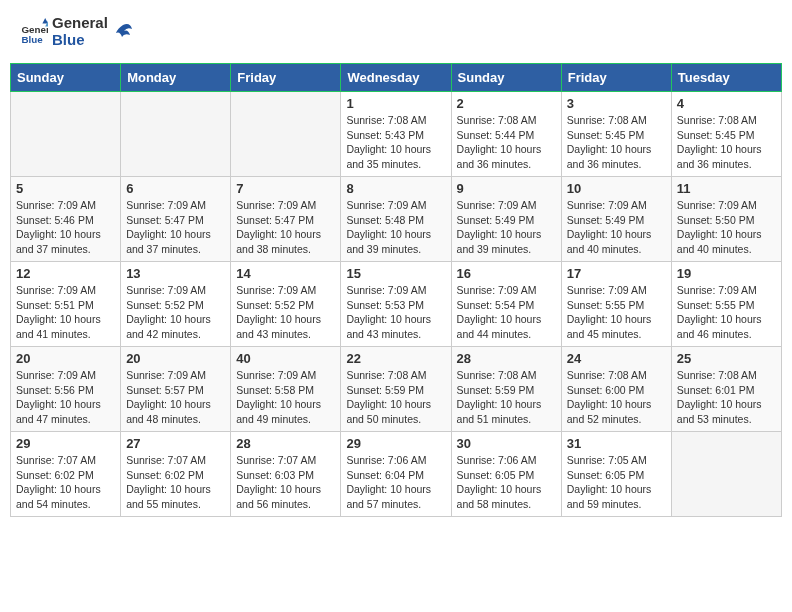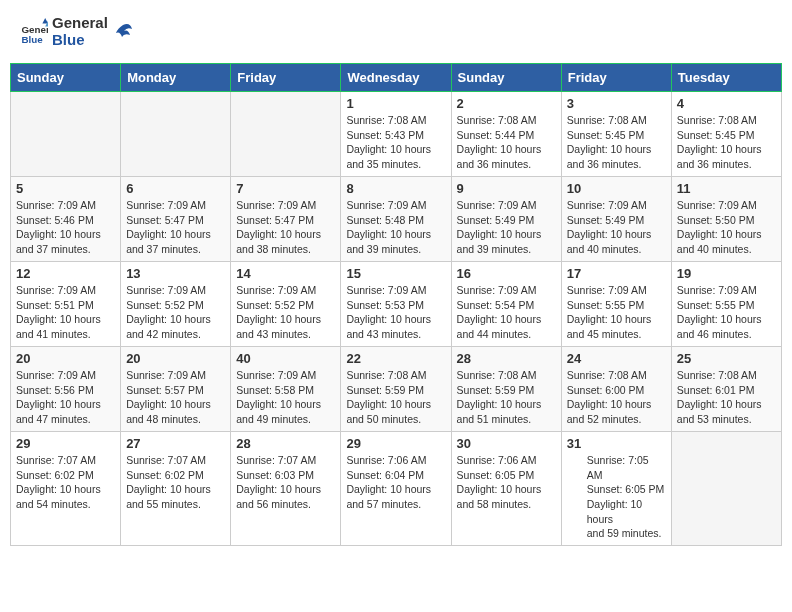--- a/index.html
+++ b/index.html
@@ -340,21 +340,21 @@
         </td>
         <td>
           <div class="day-num">30</div>
           <div class="day-info" style="white-space: pre-line;">Sunrise: 7:06 AM
 Sunset: 6:05 PM
 Daylight: 10 hours
 and 58 minutes.</div>
         </td>
         <td>
           <div class="day-num">31</div>
-          <div class="day-info" style="white-space: pre-line; margin-left: 20px;">Sunrise: 7:05 AM
+          <div class="day-info" style="white-space: pre-line;">Sunrise: 7:05 AM
 Sunset: 6:05 PM
 Daylight: 10 hours
 and 59 minutes.</div>
         </td>
         <td class="empty"></td>
       </tr>
     </tbody>
 </table>
 
 </body></html>

